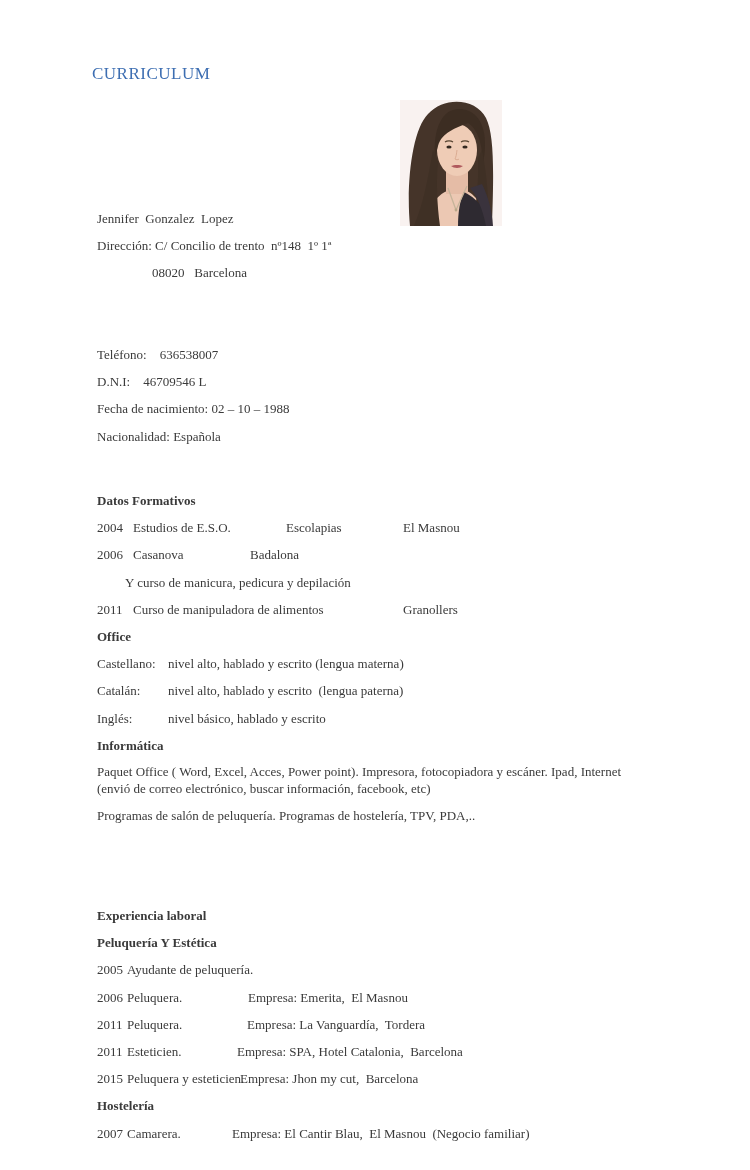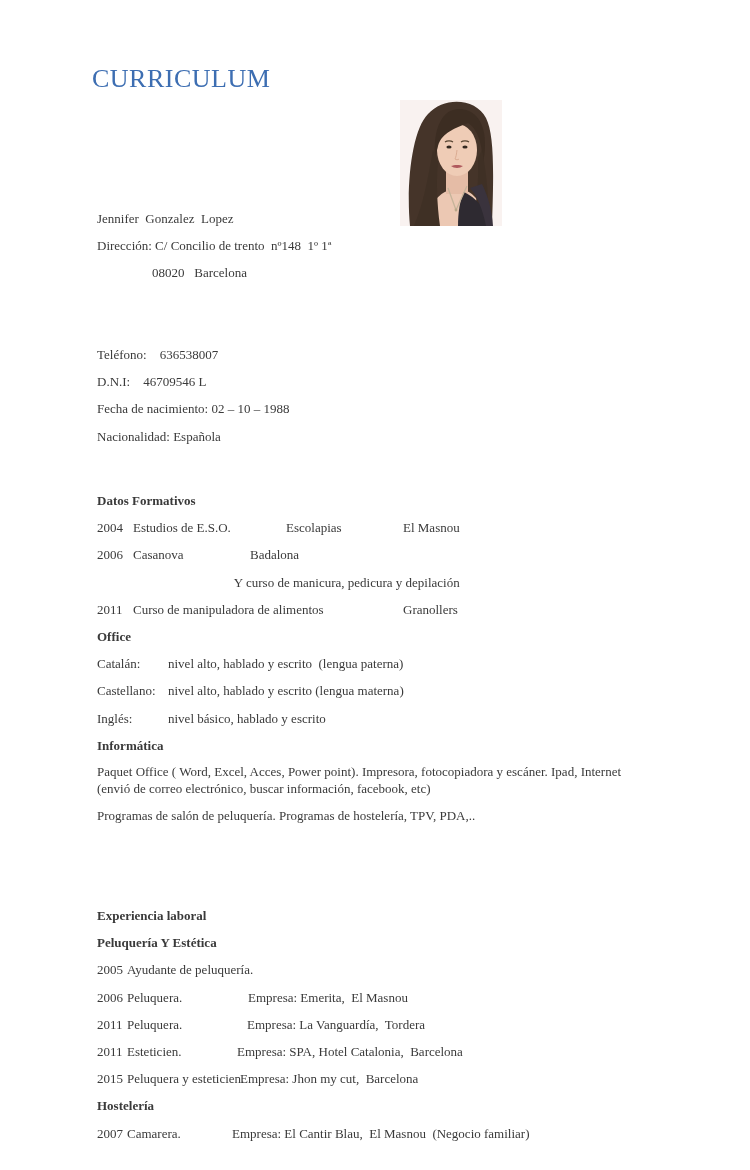--- a/index.html
+++ b/index.html
@@ -2,28 +2,28 @@
 <html><head>
 <meta charset="utf-8">
 <style>
   html,body{margin:0;padding:0;background:#ffffff;}
   .page{
     position:relative;width:750px;height:1170px;background:#ffffff;
     font-family:"Liberation Serif","DejaVu Serif",serif;
     color:#3a3a3a;font-size:13px;overflow:hidden;
   }
   .abs{position:absolute;}
-  .doc-title{left:92px;top:64px;font-size:26px;letter-spacing:0.5px;}
+  .doc-title{left:92px;top:64px;font-size:17px;letter-spacing:0.5px;}
   .photo{left:400px;top:100px;width:102px;height:126px;}
   .blk{left:97px;}
   .line{line-height:27.2px;white-space:pre;}
   .para-line{line-height:17.4px;white-space:pre;}
   .b{font-weight:bold;}
   .addr-indent{padding-left:55px;}
-  .note-indent{padding-left:28px;text-align:right;}
+  .note-indent{padding-left:28px;}
   .row{display:flex;line-height:27.2px;white-space:pre;}
   .fy{width:36px;flex:none;}
   .ft{width:153px;flex:none;}
   .ftw{width:270px;flex:none;}
   .fs{width:117px;flex:none;}
   .il{width:71px;flex:none;}
   .ey{width:30px;flex:none;}
   .r0{width:135px;flex:none;}
   .r1{width:121px;flex:none;}
   .r2{width:120px;flex:none;}
@@ -92,26 +92,26 @@
 
     <div class="row">
       <span class="fy">2011</span>
       <span class="ftw">Curso de manipuladora de alimentos</span>
       <span>Granollers</span>
     </div>
 
     <div class="line b">Office</div>
 
     <div class="row">
+      <span class="il">Castellano:</span>
+      <span>nivel alto, hablado y escrito (lengua materna)</span>
+    </div>
+    <div class="row">
       <span class="il">Catalán:</span>
       <span>nivel alto, hablado y escrito  (lengua paterna)</span>
-    </div>
-    <div class="row">
-      <span class="il">Castellano:</span>
-      <span>nivel alto, hablado y escrito (lengua materna)</span>
     </div>
     <div class="row">
       <span class="il">Inglés:</span>
       <span>nivel básico, hablado y escrito</span>
     </div>
 
     <div class="line b">Informática</div>
   </div>
 
   <div class="abs blk" style="top:763px;">

